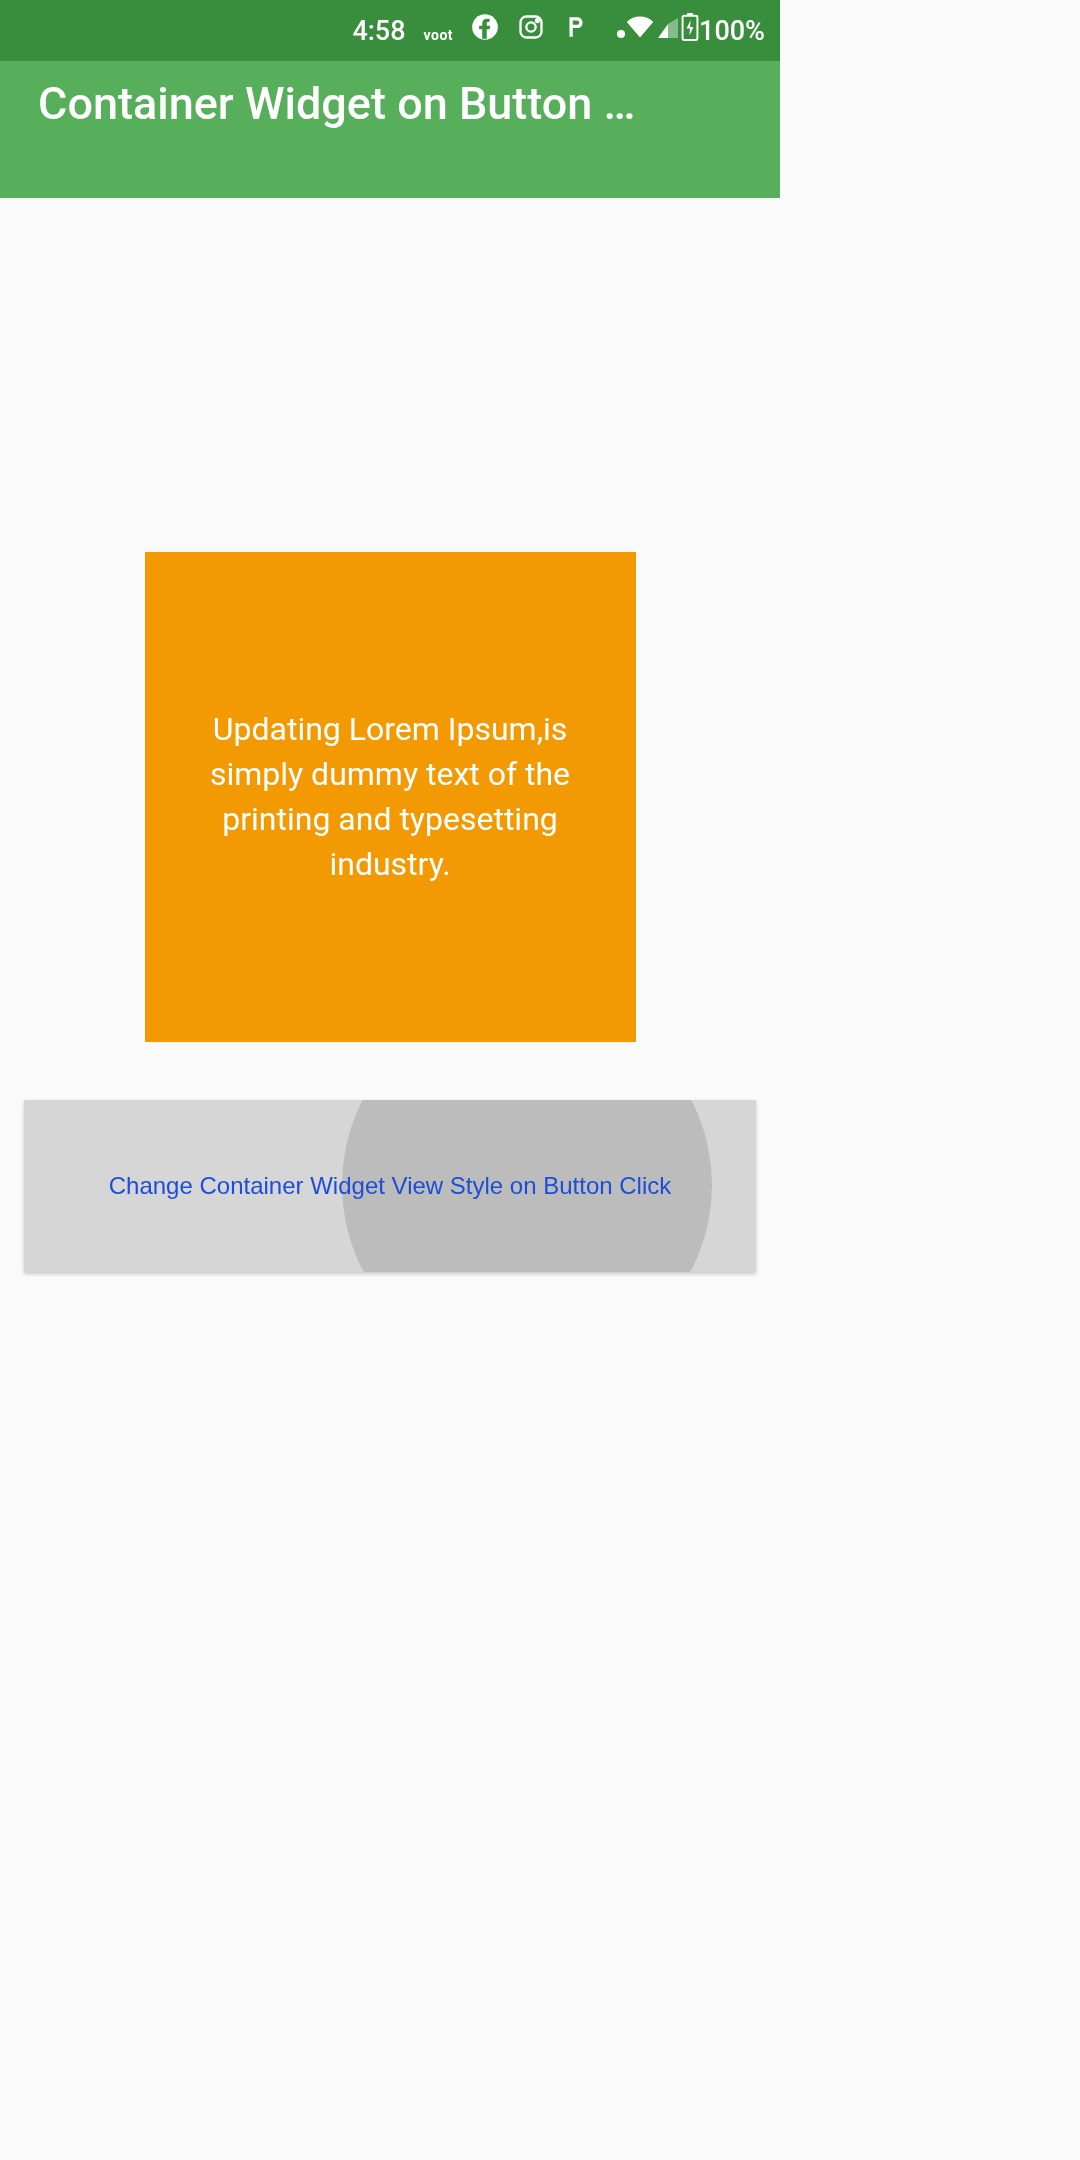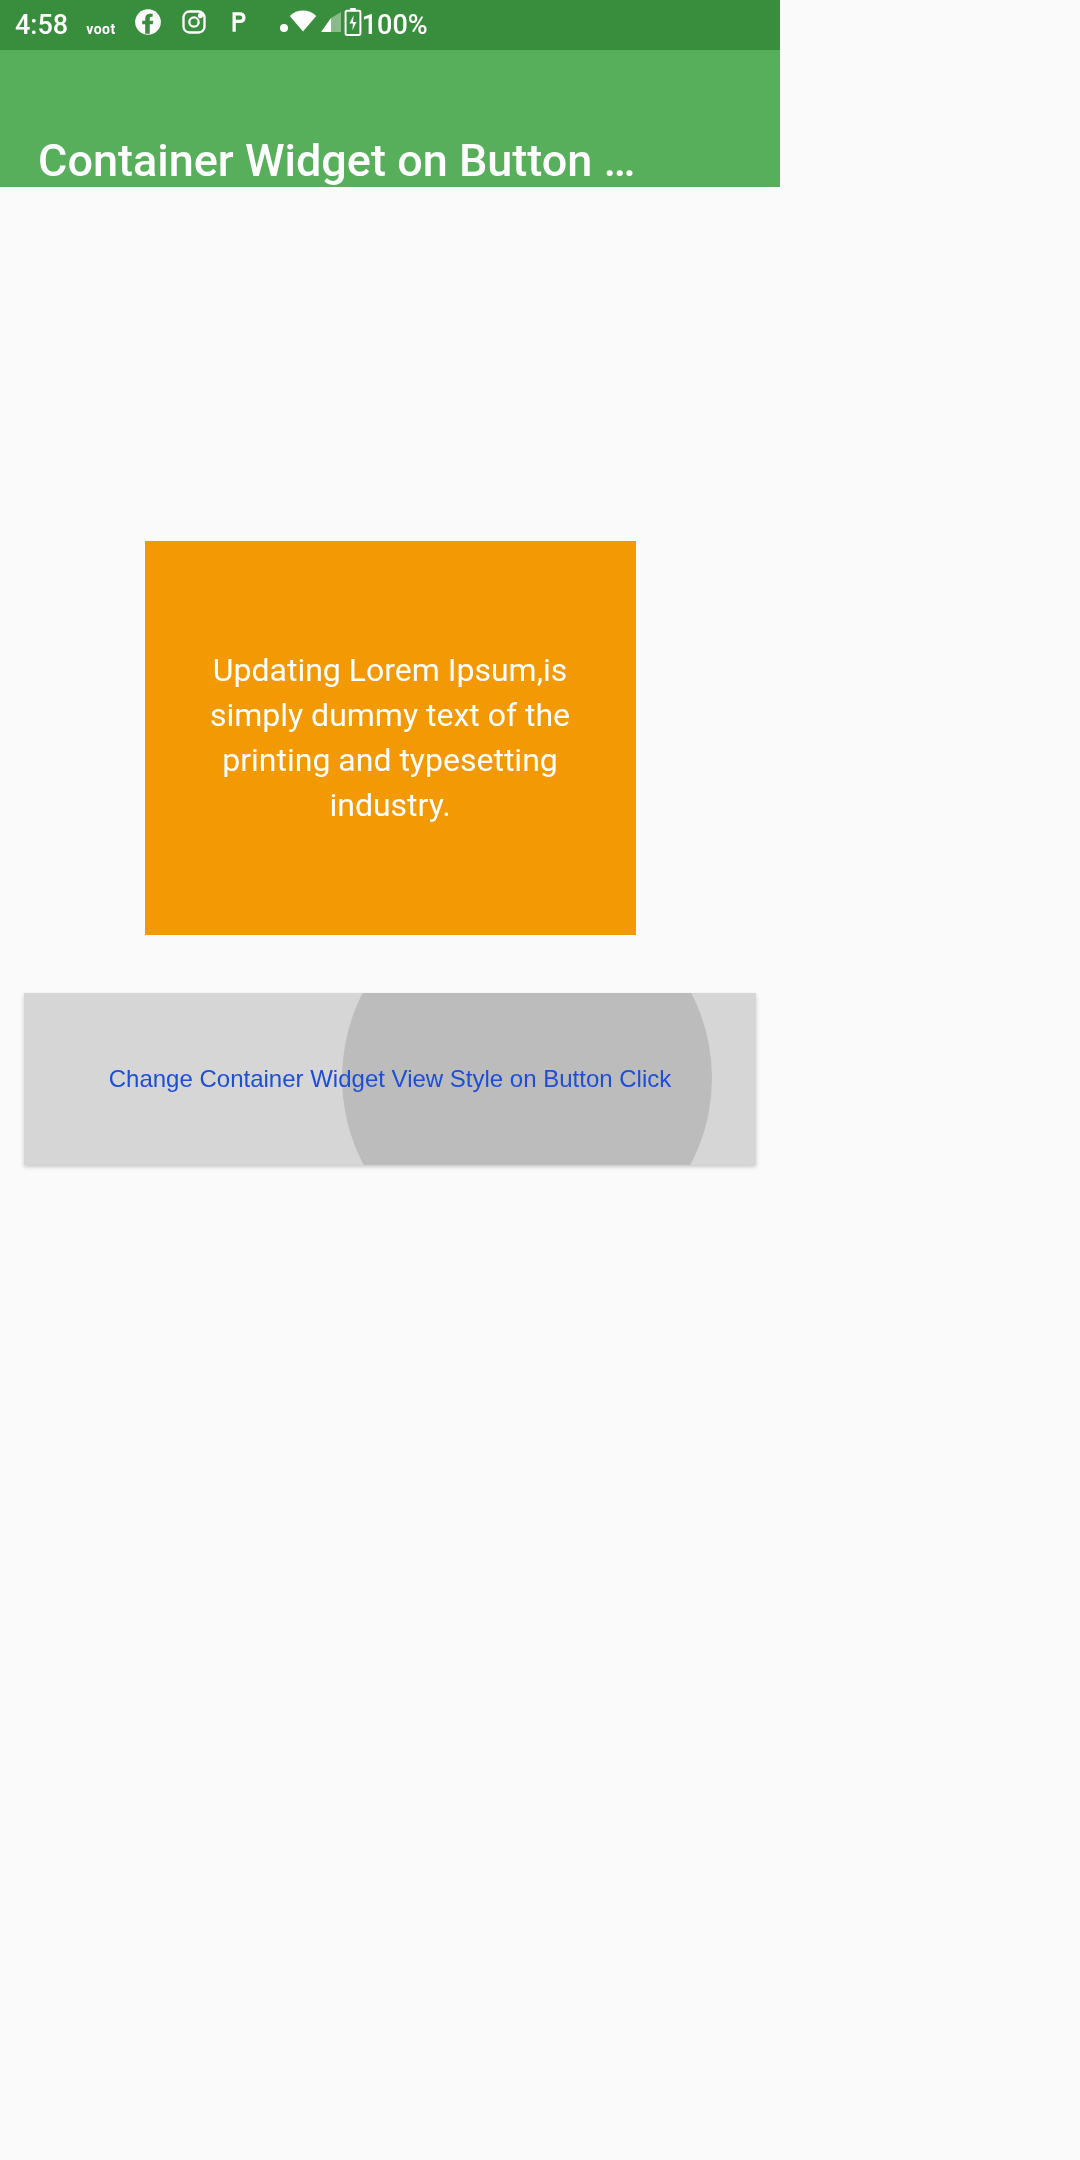--- a/index.html
+++ b/index.html
@@ -9,25 +9,25 @@
     }
     body {
       width: 780px;
       height: 1560px;
       font-family: Roboto, Arial, sans-serif;
       background: #fafafa;
       overflow: hidden;
       transform-origin: top left;
     }
     .status-bar {
-      height: 50px;
+      height: 61px;
       background: #388e3c;
       display: flex;
       align-items: center;
-      justify-content: flex-start;
+      justify-content: flex-end;
       padding: 0 15px;
       color: #fff;
       font-size: 27px;
       font-weight: 500;
     }
     .status-left {
       display: flex;
       align-items: center;
       gap: 18px;
     }
@@ -48,43 +48,43 @@
       height: 8px;
       background: #fff;
       border-radius: 50%;
       margin-left: 10px;
       margin-top: 6px;
     }
     .app-bar {
       height: 137px;
       background: #57af5b;
       display: flex;
-      align-items: flex-end;
-      padding: 0 38px;
+      align-items: flex-start;
+      padding: 16px 38px;
     }
     .app-bar-title {
       color: #fff;
       font-size: 45px;
       font-weight: 500;
       white-space: nowrap;
       overflow: hidden;
       text-overflow: ellipsis;
       width: 100%;
     }
     .content {
       height: calc(1560px - 196px);
       display: flex;
       flex-direction: column;
       align-items: center;
       justify-content: flex-start;
       padding-top: 354px;
     }
     .container-widget {
       width: 491px;
-      height: 394px;
+      height: 490px;
       background: #f29903;
       display: flex;
       align-items: center;
       justify-content: center;
       padding: 30px;
     }
     .container-text {
       color: #fff;
       font-size: 32px;
       text-align: center;

